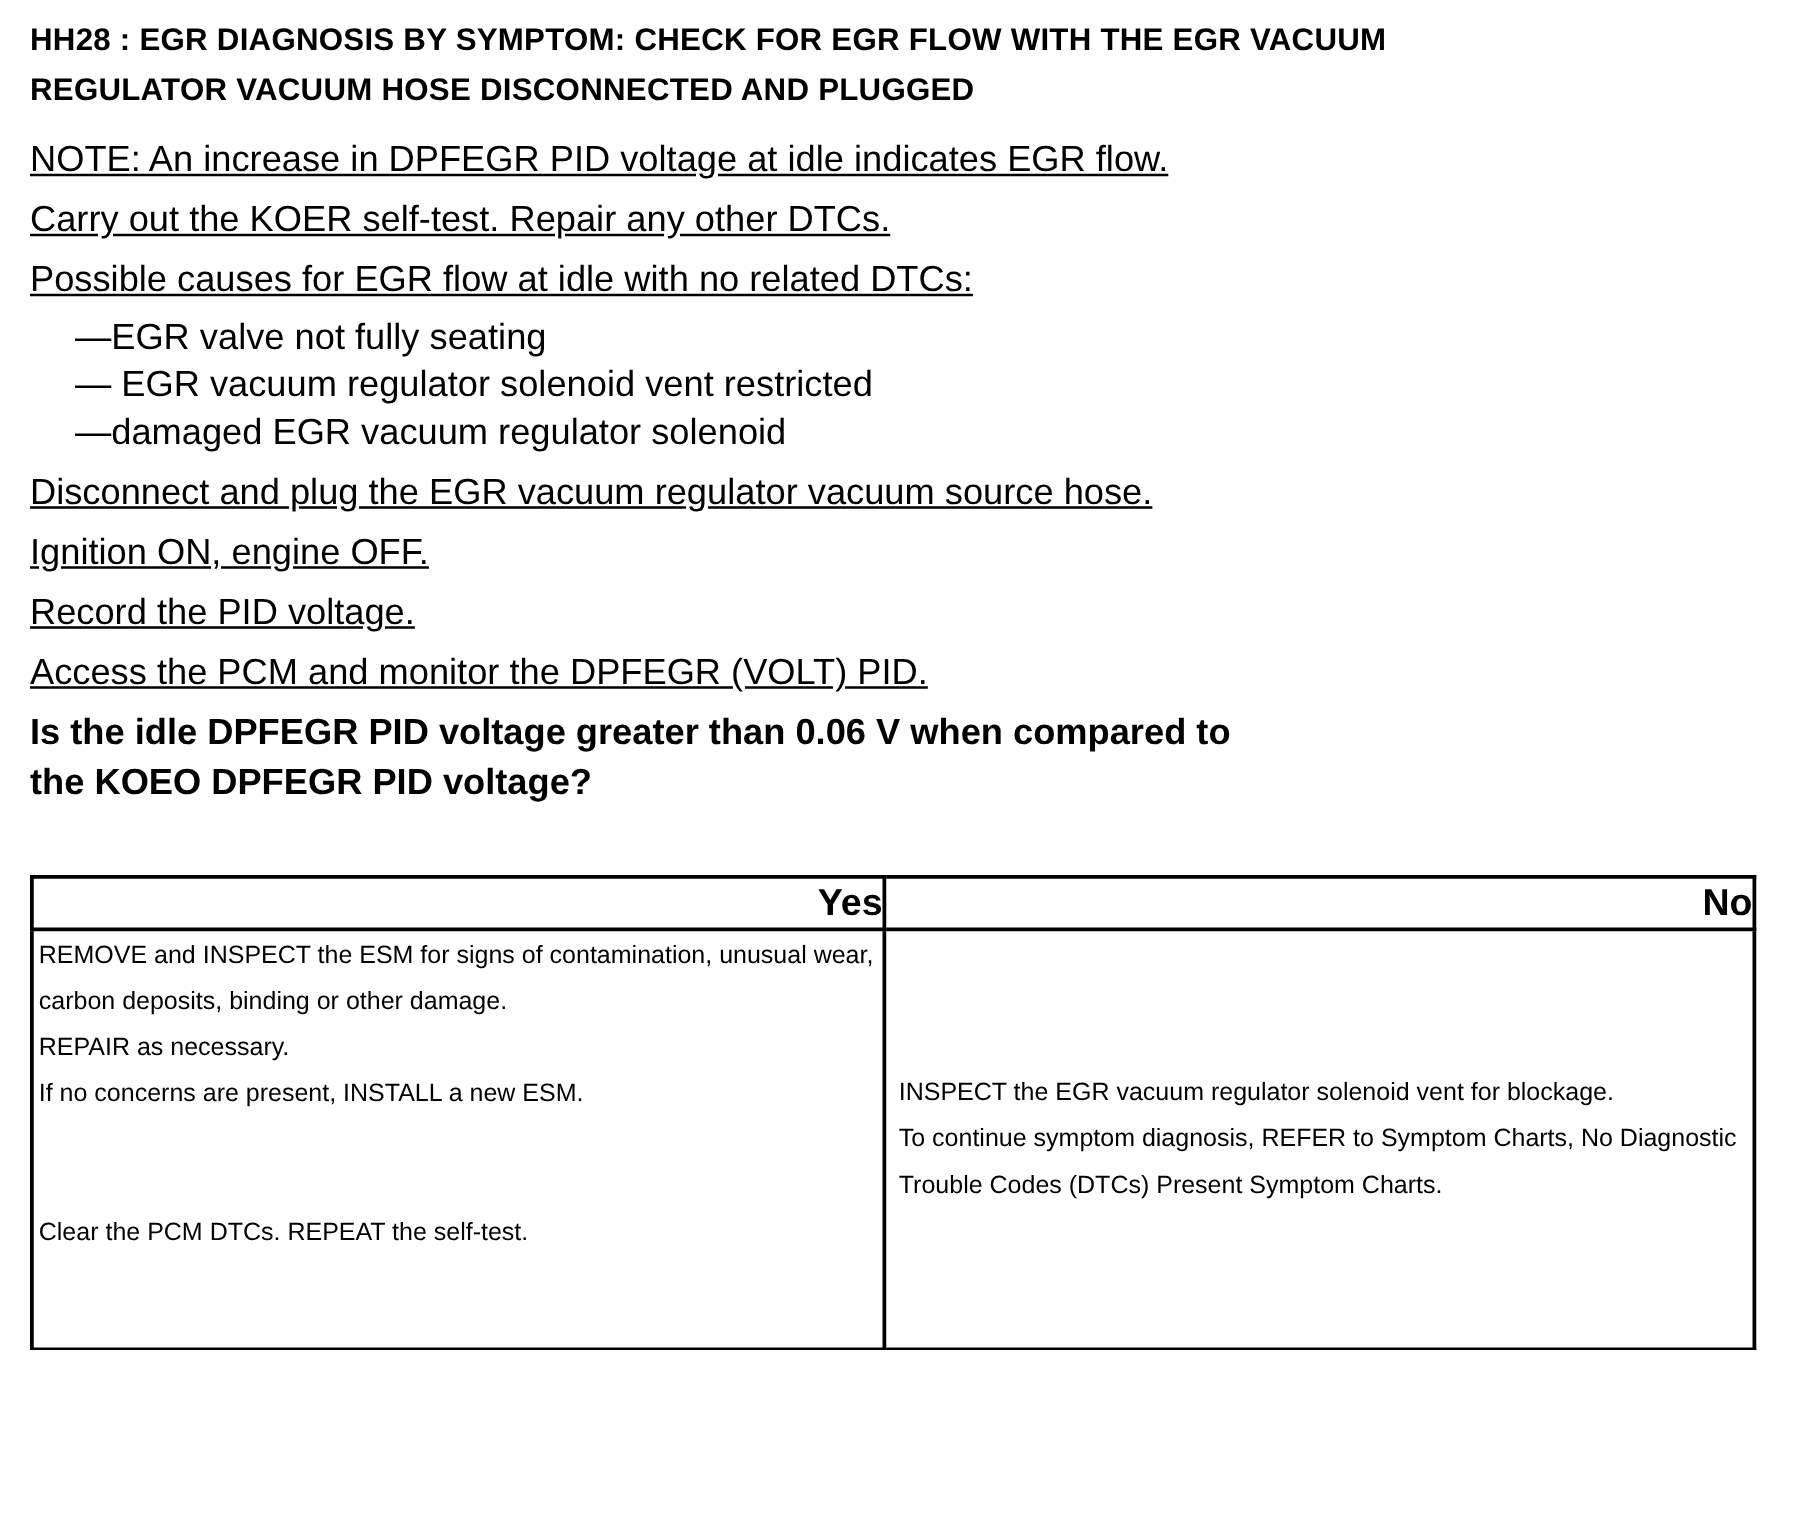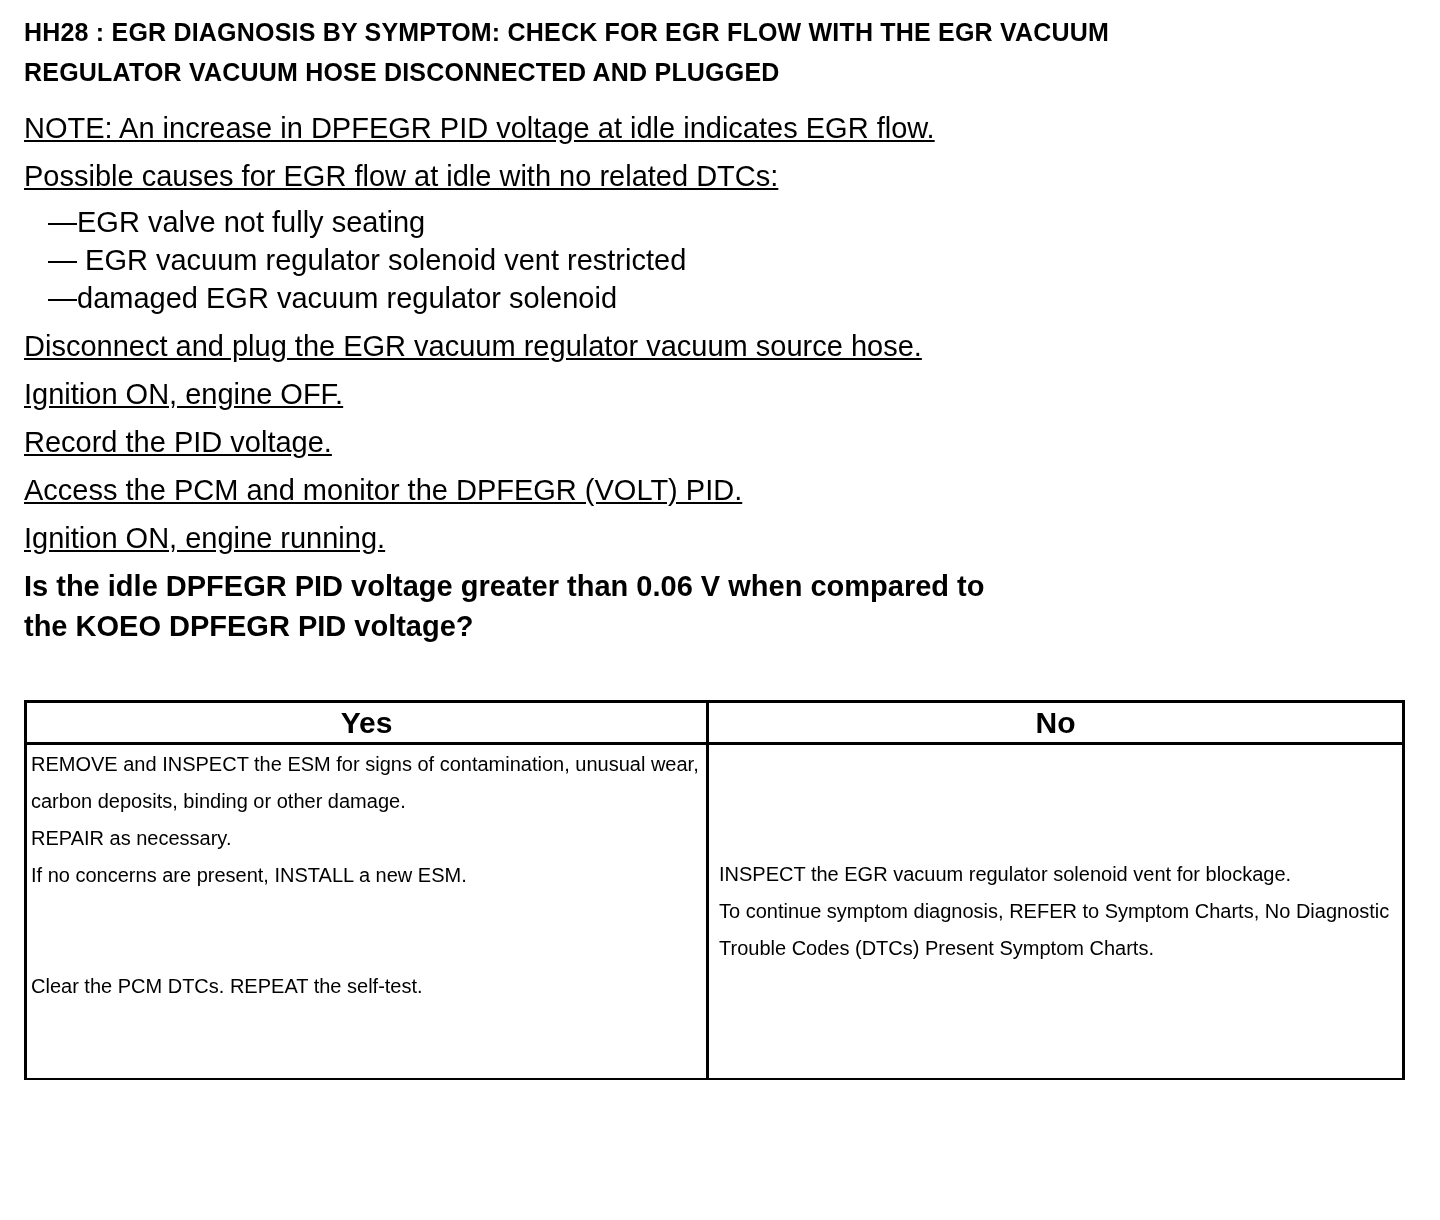--- a/index.html
+++ b/index.html
@@ -26,21 +26,21 @@
   }
   .para {
     font-size: 29px;
     line-height: 48px;
     white-space: pre-line;
     text-decoration: underline;
   }
   .cause {
     font-size: 29px;
     line-height: 38px;
-    margin-left: 24px;
+    margin-left: 36px;
     white-space: pre-line;
   }
   .cause-list { margin: 3px 0 5px 0; }
   .question {
     font-size: 29px;
     font-weight: bold;
     line-height: 40px;
     white-space: pre-line;
     margin-top: 4px;
     max-width: 1150px;
@@ -52,21 +52,21 @@
     table-layout: fixed;
   }
   table.decision th,
   table.decision td {
     border: 3px solid #000000;
     font-size: 20px;
   }
   table.decision th {
     font-size: 30px;
     font-weight: bold;
-    text-align: center;
+    text-align: right;
     height: 42px;
     vertical-align: middle;
   }
   table.decision td {
     height: 336px;
     line-height: 37px;
     white-space: pre-line;
   }
   td.yes-cell {
     vertical-align: top;
@@ -85,33 +85,33 @@
   }
 </style>
 </head>
 <body>
 
 <div class="page">
 
   <div class="title">HH28 : EGR DIAGNOSIS BY SYMPTOM: CHECK FOR EGR FLOW WITH THE EGR VACUUM REGULATOR VACUUM HOSE DISCONNECTED AND PLUGGED</div>
 
   <div class="para">NOTE: An increase in DPFEGR PID voltage at idle indicates EGR flow.</div>
+  <div class="para">Carry out the KOER self-test. Repair any other DTCs.</div>
   <div class="para">Possible causes for EGR flow at idle with no related DTCs:</div>
 
   <div class="cause-list">
     <div class="cause">—EGR valve not fully seating</div>
     <div class="cause">— EGR vacuum regulator solenoid vent restricted</div>
     <div class="cause">—damaged EGR vacuum regulator solenoid</div>
   </div>
 
   <div class="para">Disconnect and plug the EGR vacuum regulator vacuum source hose.</div>
   <div class="para">Ignition ON, engine OFF.</div>
   <div class="para">Record the PID voltage.</div>
   <div class="para">Access the PCM and monitor the  DPFEGR (VOLT) PID.</div>
-  <div class="para">Ignition ON, engine running.</div>
 
   <div class="question">Is the idle DPFEGR  PID voltage greater than 0.06 V when compared to
 the KOEO  DPFEGR  PID voltage?</div>
 
   <div class="tablewrap">
     <table class="decision">
       <colgroup>
         <col style="width:682px">
         <col style="width:696px">
       </colgroup>

